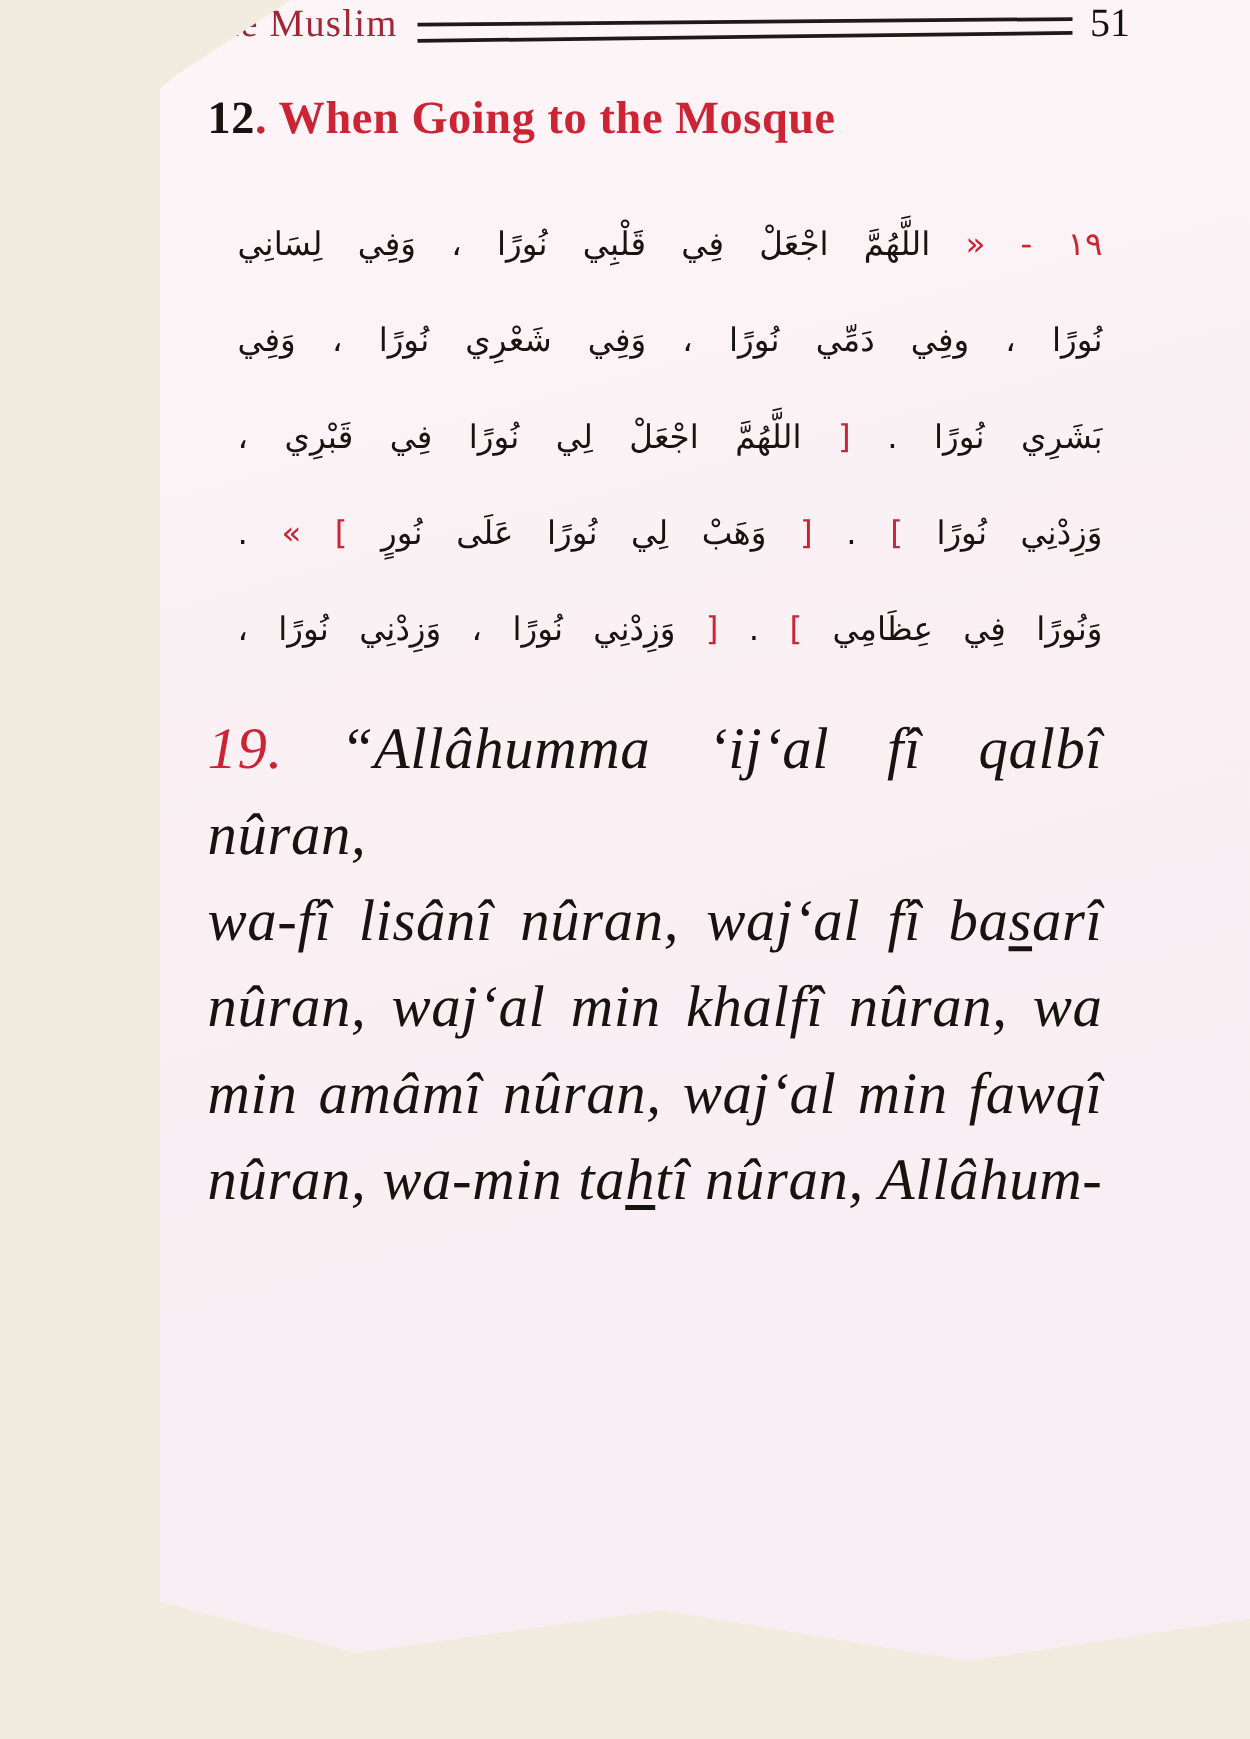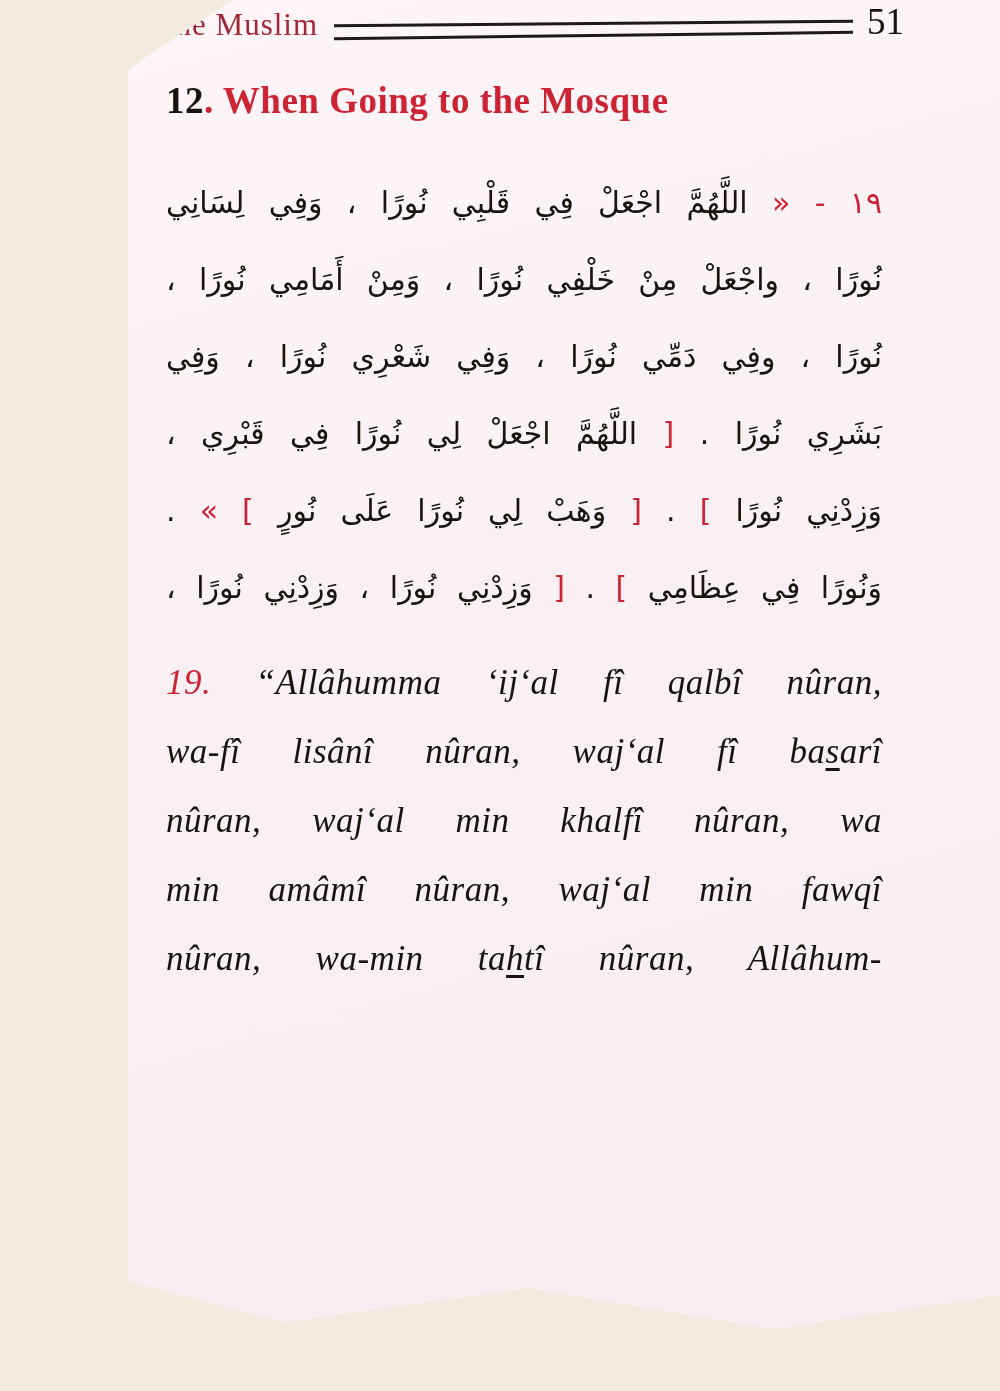--- a/index.html
+++ b/index.html
@@ -34,54 +34,55 @@
   .header-rule {
     flex: 1;
     margin: 0 14px 6px 16px;
     align-self: flex-end;
   }
   .header-rule .rule-line { border-top: 3px solid #1d1a17; }
   .header-rule .rule-line:first-child { transform: rotate(-0.5deg); }
   .header-rule .rule-line:last-child { margin-top: 9px; transform: rotate(-0.7deg); }
   .page-number {
     color: #14120f;
-    font-size: 37px;
+    font-size: 32px;
     margin-right: -22px;
     white-space: nowrap;
   }
   
   .section-heading {
     margin-top: 36px;
     font-size: 37px;
     font-weight: bold;
     letter-spacing: 0.5px;
   }
   .section-number { color: #17130f; }
   .section-dot { color: var(--accent-red); }
   .section-title { color: var(--accent-red); }
   
   .arabic-block {
     margin-top: 42px;
     direction: rtl;
     font-family: "DejaVu Sans", sans-serif;
-    font-size: 30px;
+    font-size: 26px;
     color: #181410;
+    margin-left: 24px;
   }
   .arabic-line {
     line-height: 77px;
     text-align: justify;
     text-align-last: justify;
     white-space: normal;
   }
   .red { color: var(--accent-red); }
   
   .translit-block {
     margin-top: 22px;
     font-style: italic;
-    font-size: 35px;
+    font-size: 47px;
     color: #17130f;
     letter-spacing: 0.5px;
   }
   .translit-line {
     line-height: 69px;
     text-align: justify;
     text-align-last: justify;
   }
   .u { text-decoration: underline; text-underline-offset: 5px; }
 </style>
@@ -100,21 +101,20 @@
       <span class="page-number">51</span>
     </div>
 
     <div class="section-heading">
       <span class="section-number">12</span><span class="section-dot">.</span>
       <span class="section-title">When Going to the Mosque</span>
     </div>
 
     <div class="arabic-block">
       <div class="arabic-line"><span class="red">١٩ - « </span><span>اللَّهُمَّ اجْعَلْ فِي قَلْبِي نُورًا ، وَفِي لِسَانِي</span></div>
-      <div class="arabic-line"><span>نُورًا ، واجْعَلْ مِنْ خَلْفِي نُورًا ، وَمِنْ أَمَامِي نُورًا ،</span></div>
       <div class="arabic-line"><span>نُورًا ، وفِي دَمِّي نُورًا ، وَفِي شَعْرِي نُورًا ، وَفِي</span></div>
       <div class="arabic-line"><span>بَشَرِي نُورًا . </span><span class="red">[</span><span> اللَّهُمَّ اجْعَلْ لِي نُورًا فِي قَبْرِي ،</span></div>
       <div class="arabic-line"><span>وَزِدْنِي نُورًا </span><span class="red">]</span><span> . </span><span class="red">[</span><span> وَهَبْ لِي نُورًا عَلَى نُورٍ </span><span class="red">] »</span><span> .</span></div>
       <div class="arabic-line"><span>وَنُورًا فِي عِظَامِي </span><span class="red">]</span><span> . </span><span class="red">[</span><span> وَزِدْنِي نُورًا ، وَزِدْنِي نُورًا ،</span></div>
     </div>
 
     <div class="translit-block">
       <div class="translit-line"><span class="red">19.</span><span> “Allâhumma ‘ij‘al fî qalbî nûran,</span></div>
       <div class="translit-line"><span>wa-fî lisânî nûran, waj‘al fî ba</span><span class="u">s</span><span>arî</span></div>
       <div class="translit-line"><span>nûran, waj‘al min khalfî nûran, wa</span></div>

